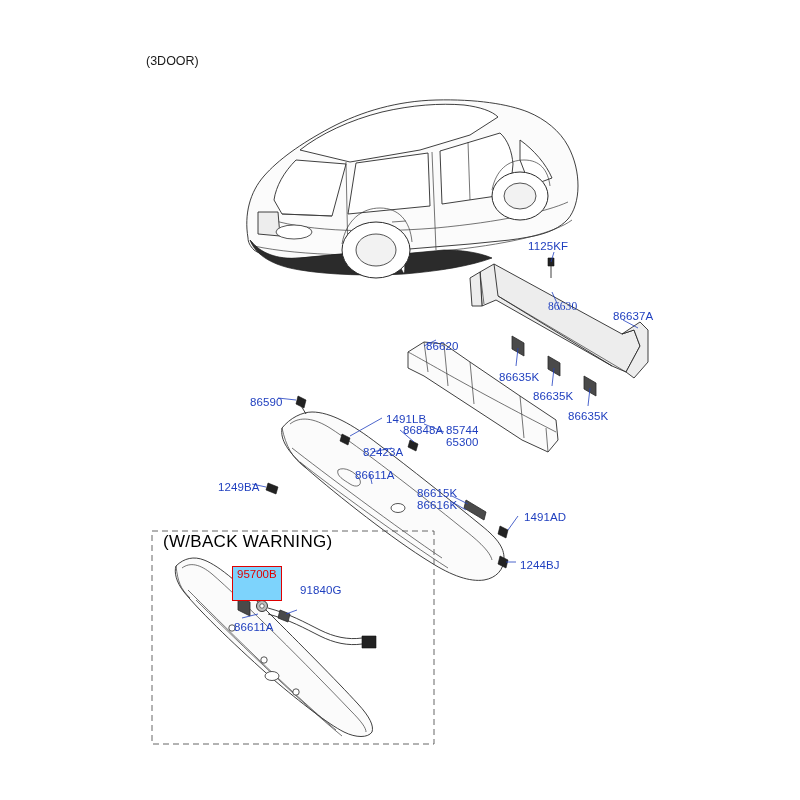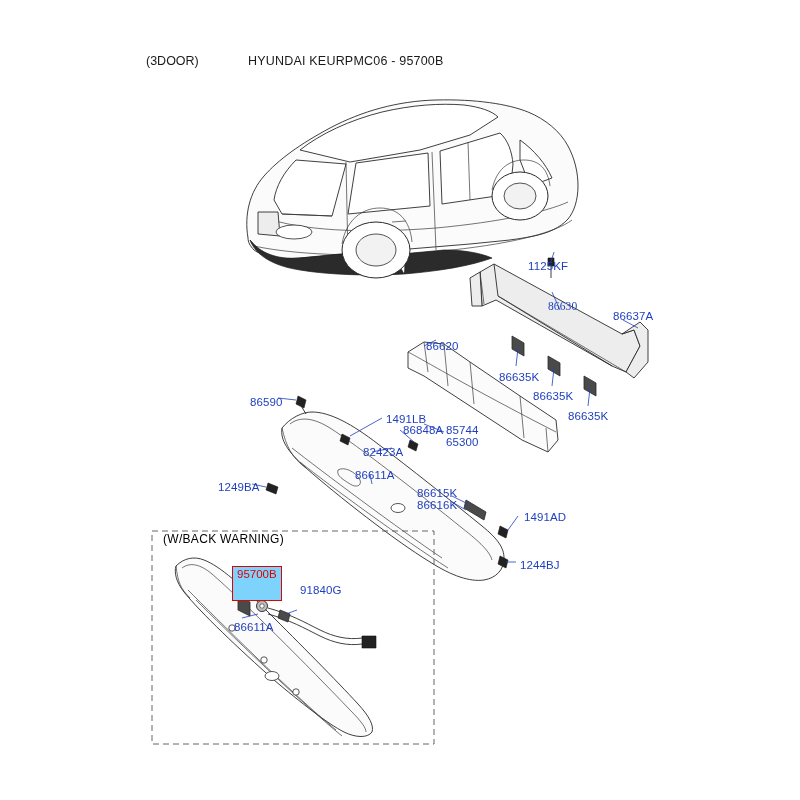--- a/index.html
+++ b/index.html
@@ -42,21 +42,21 @@
     font-size: 11.5px;
     color: #e00000;
     border: 1.4px solid #e00000;
     padding: 1px 4px 20px 4px;
     background: #7dd3fc;
     white-space: nowrap;
     line-height: 12px;
   }
   .boxlabel {
     position: absolute;
-    font-size: 12px;
+    font-size: 17px;
     color: #000000;
     letter-spacing: 0.3px;
     white-space: nowrap;
     background: #ffffff;
     padding: 0 3px;
   }
   svg.art {
     position: absolute;
     left: 0;
     top: 0;
@@ -73,21 +73,20 @@
   .fill-w { fill: #ffffff; stroke: #2a2a2a; stroke-width: 0.9; }
   .dash-box { fill: none; stroke: #555555; stroke-width: 0.9; stroke-dasharray: 6 4; }
   .hl { stroke: #e00000; stroke-width: 1.2; fill: none; }
 </style>
 </head>
 <body>
 
 <div id="stage">
 
   <div class="hdr" id="hdr-door">(3DOOR)</div>
-  <div class="hdr" id="hdr-title">HYUNDAI KEURPMC06 - 95700B</div>
 
   <svg class="art" viewBox="0 0 800 800">
 
     <g>
 
       <path class="fill-lt" d="M248,238 C244,214 250,192 264,176 C278,160 300,144 330,128
         C362,111 398,101 436,100 C476,99 508,104 528,112
         C545,119 560,131 568,146 C575,159 578,173 578,186
         C578,200 574,212 568,219
         C560,228 548,233 534,236
@@ -255,21 +254,21 @@
       <path class="ln-lead" d="M258,614 L242,618"></path>
       <path class="ln-lead" d="M297,610 L286,614"></path>
       <path class="hl" d="M280,580 L268,598"></path>
     </g>
   </svg>
 
   <div class="lbl-box" id="hl-95700B" style="left:232px; top:566px;">95700B</div>
 
   <div class="boxlabel" style="left:160px; top:532px;">(W/BACK  WARNING)</div>
 
-  <div class="lbl" style="left:528px; top:240px;margin-top:20px;">1125KF</div>
+  <div class="lbl" style="left:528px; top:240px;">1125KF</div>
   <div class="lbl" style="left:548px; top:300px;font-family:Liberation Serif, serif;">86630</div>
   <div class="lbl" style="left:613px; top:310px;">86637A</div>
   <div class="lbl" style="left:499px; top:371px;">86635K</div>
   <div class="lbl" style="left:533px; top:390px;">86635K</div>
   <div class="lbl" style="left:568px; top:410px;">86635K</div>
   <div class="lbl" style="left:426px; top:329px;margin-top:11px;">86620</div>
   <div class="lbl" style="left:250px; top:396px;">86590</div>
   <div class="lbl" style="left:386px; top:413px;">1491LB</div>
   <div class="lbl" style="left:383px; top:424px;padding-left:20px;">86848A</div>
   <div class="lbl" style="left:446px; top:424px;">85744</div>

